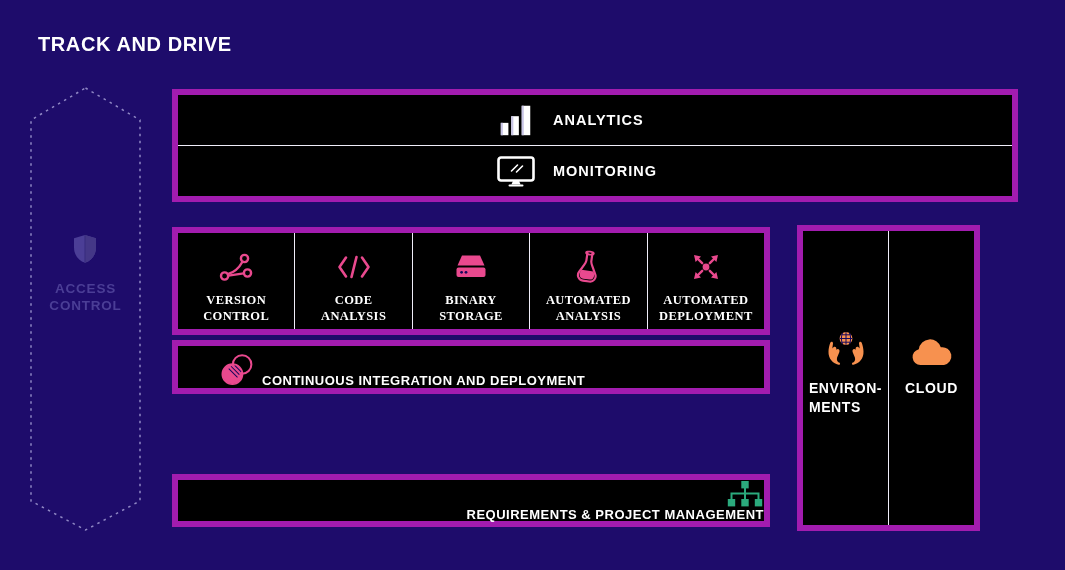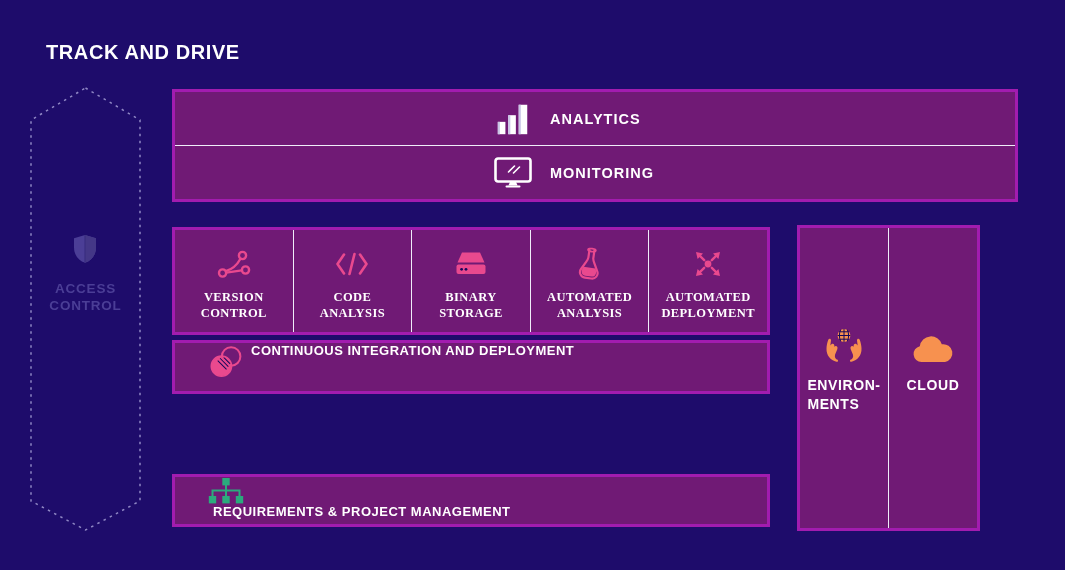--- a/index.html
+++ b/index.html
@@ -3,52 +3,52 @@
 <meta charset="utf-8">
 <style>
   html,body{margin:0;padding:0;background:#1e0c6b;}
   .canvas{
     position:relative;width:1065px;height:570px;overflow:hidden;
     background:#1e0c6b;
     font-family:"Liberation Sans", sans-serif;
     -webkit-font-smoothing:antialiased;
   }
   .title{
-    position:absolute;left:38px;top:33px;margin:8px;
+    position:absolute;left:38px;top:33px;margin:0;
     color:#ffffff;font-size:20px;font-weight:700;letter-spacing:.6px;
   }
   .hex-svg{position:absolute;left:0;top:0;pointer-events:none;}
   .access-icon{position:absolute;left:72px;top:234px;}
   .access-label{
     position:absolute;left:31px;top:280px;width:109px;text-align:center;
     color:#4b3e96;font-size:13.5px;font-weight:700;letter-spacing:.8px;line-height:17px;
   }
   .panel{
-    position:absolute;background:#701a75;border:3px solid #a21caf;box-sizing:border-box;
+    position:absolute;background:#000000;border:6px solid #a21caf;box-sizing:border-box;
   }
   
   .top-box{left:172px;top:89px;width:846px;height:113px;display:flex;flex-direction:column;}
   .top-row{flex:1;display:flex;align-items:center;padding-left:318px;}
   .top-row + .top-row{border-top:1px solid #efedf9;}
   .top-row .iconslot{width:40px;display:flex;justify-content:center;align-items:center;}
   .top-row .lbl{margin-left:17px;color:#fff;font-size:14.5px;font-weight:700;letter-spacing:1px;}
   
   .tools{left:172px;top:227px;width:598px;height:108px;display:flex;padding:0;}
   .tool{
     flex:1;display:flex;flex-direction:column;align-items:center;
     padding-top:13px;box-sizing:border-box;
   }
   .tool + .tool{border-left:1px solid #efedf9;}
   .tool .iconslot{height:42px;display:flex;align-items:center;justify-content:center;}
   .tool .lbl{
     margin-top:4px;text-align:center;color:#fff;
     font-size:12.5px;font-weight:700;letter-spacing:.4px;line-height:16px;font-family:Liberation Serif, serif;
   }
   
-  .bar{display:flex;align-items:flex-start;padding-left:32px;}
+  .bar{display:flex;align-items:flex-end;padding-left:40px;}
   .bar .iconslot{width:38px;display:flex;justify-content:center;align-items:center;}
   .bar .lbl{margin-left:6px;color:#fff;font-size:13px;font-weight:700;letter-spacing:.5px;}
   .bar-cicd{left:172px;top:340px;width:598px;height:54px;}
   .bar-docs{left:172px;top:417px;width:598px;height:49px;border-color:#d9d7ea;}
   .bar-docs .lbl{color:#8d8ba9;}
   .bar-reqs{left:172px;top:474px;width:598px;height:53px;flex-direction:column;}
   
   .right-box{left:797px;top:225px;width:183px;height:306px;display:flex;}
   .right-cell{flex:1;display:flex;flex-direction:column;align-items:center;padding-top:96px;box-sizing:border-box;}
   .right-cell + .right-cell{border-left:1px solid #efedf9;}

